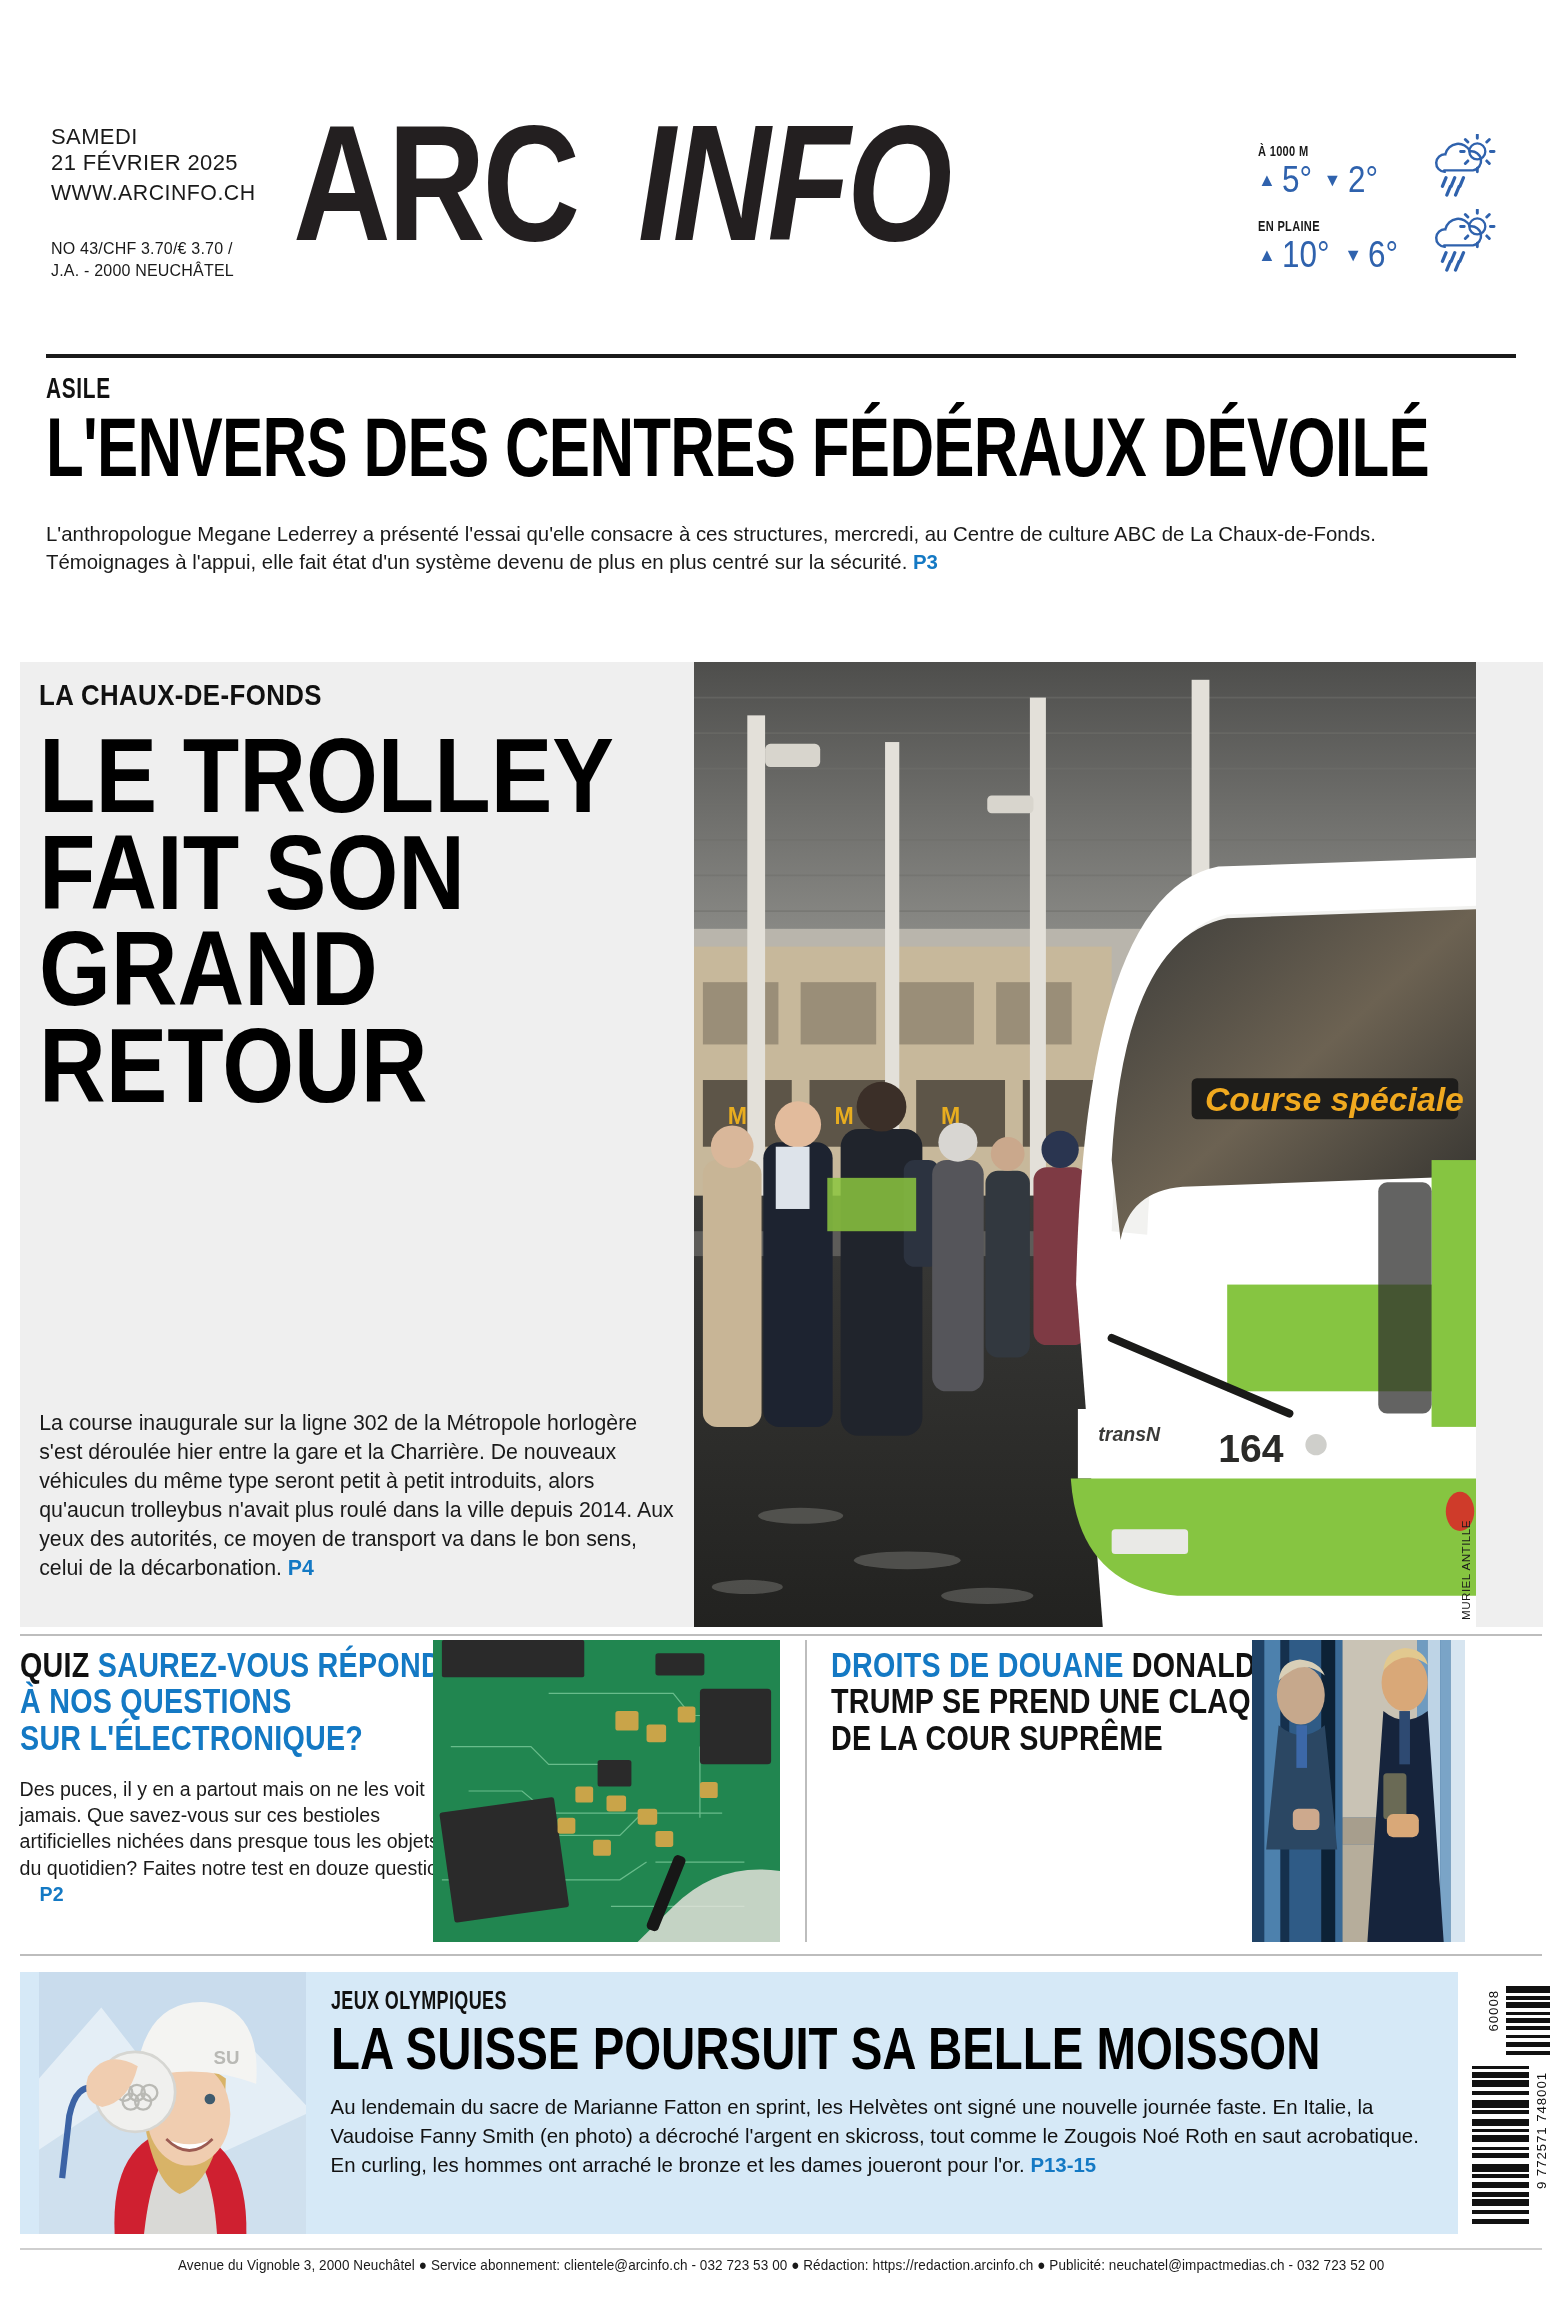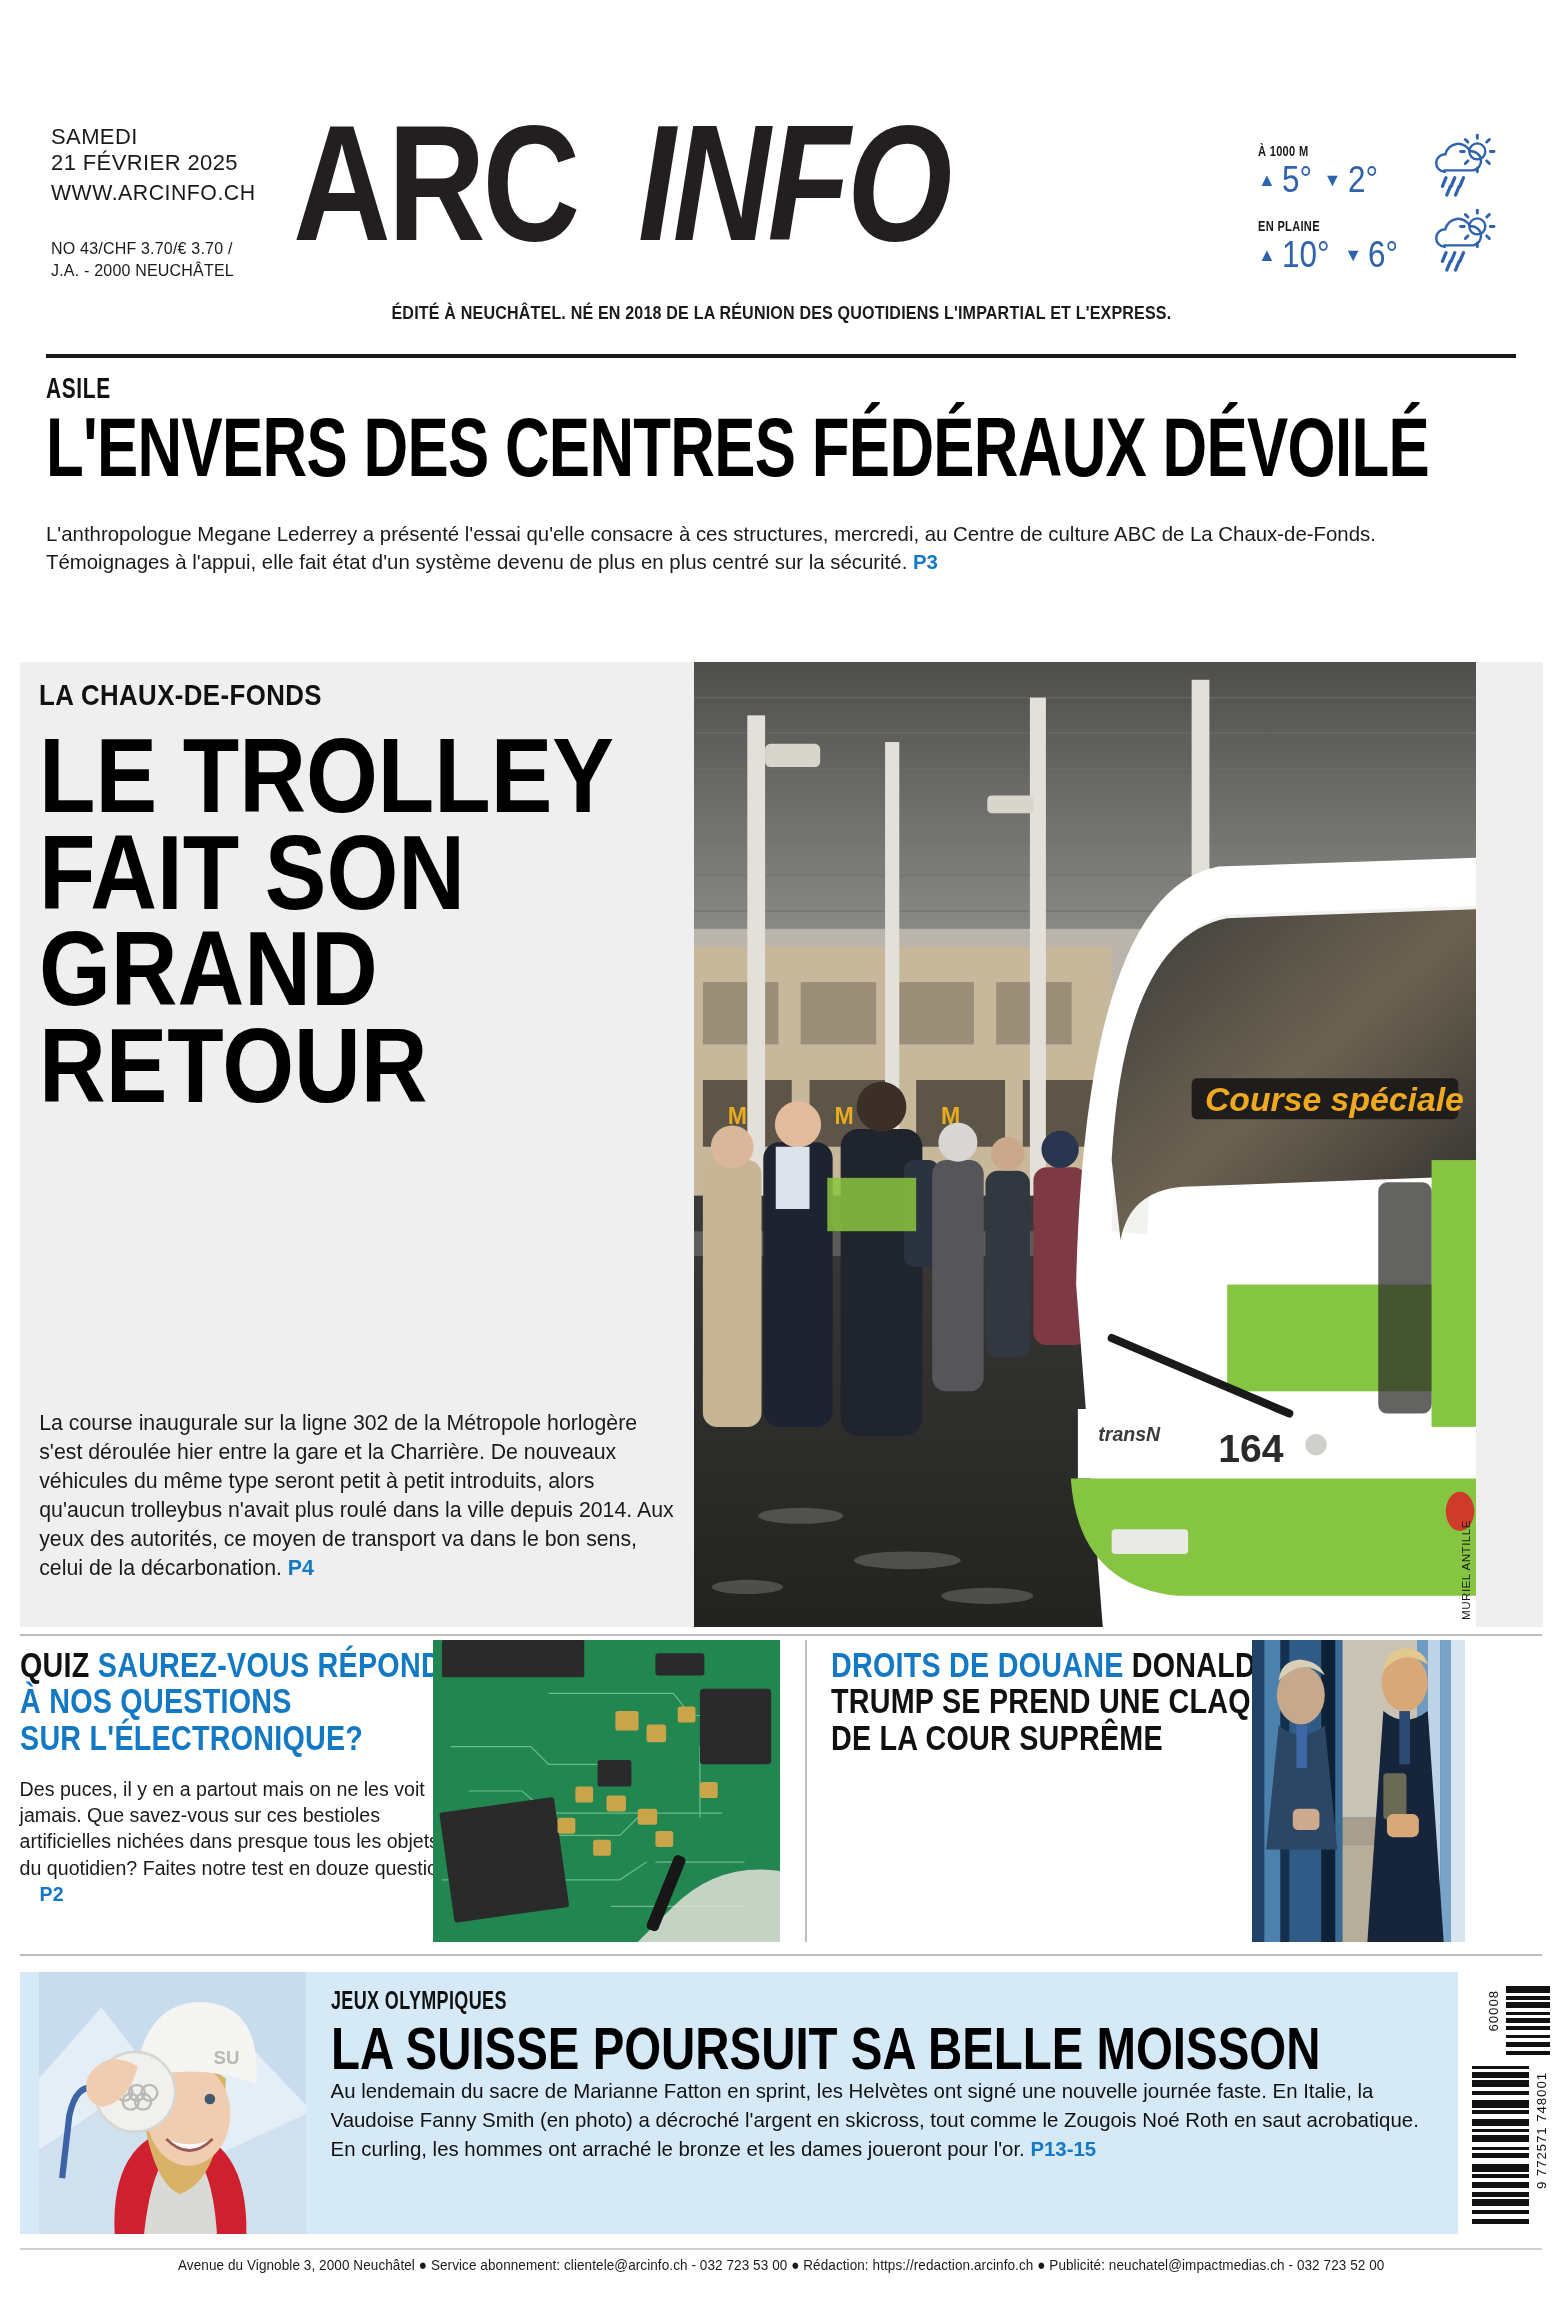--- a/index.html
+++ b/index.html
@@ -135,21 +135,21 @@
   .photo-oly { position: absolute; left: 19.6px; top: 0; width: 267px; height: 262px; overflow: hidden; background: #bcd2e2; }
   .oly-text { position: absolute; left: 311px; top: 14.2px; width: 1111px; }
   .oly-kicker {
     font-size: 25px; font-weight: 700; letter-spacing: 0.5px; color: #111;
     display: inline-block; transform: scaleX(0.72); transform-origin: left;
   }
   .oly-hl {
     margin-top: 5.3px; font-size: 60px; line-height: .95; font-weight: 700; color: #000;
     white-space: nowrap; transform: scaleX(0.79); transform-origin: left;
   }
-  .oly-body { margin-top: 0; font-size: 20.4px; line-height: 1.42; color: #111; }
+  .oly-body { margin-top: 16px; font-size: 20.4px; line-height: 1.42; color: #111; }
   .oly-body span.ref { color: #1479c4; font-weight: 700; }
 
   
   .barcode-zone { position: absolute; left: 1465px; top: 1972px; width: 89px; height: 262px; background: #fff; }
   .bc-num {
     position: absolute; font-size: 13.3px; letter-spacing: 0.9px;
     writing-mode: vertical-rl; transform: rotate(180deg); color:#111; white-space: nowrap;
   }
   .bars { position: absolute; display: flex; flex-direction: column; }
   .bars i { display: block; background: #111; width: 100%; }
@@ -218,23 +218,20 @@
           <g fill="none" stroke="#2f62ad" stroke-width="3.2">
             <circle cx="69" cy="24" r="11"></circle>
             <path d="M69 6v-5M69 47v5M87 24h5M46 24h5M82 11l3.5-3.5M56 37l-3.5 3.5M82 37l3.5 3.5M56 11l-3.5-3.5" stroke-linecap="round" stroke-width="4"></path>
             <path d="M24 52a12 12 0 0 1 1-24 18 18 0 0 1 34-4 13 13 0 0 1 4 26H24z" stroke-width="3.4"></path>
             <path d="M26 60l-5 12M38 60l-5 12M50 60l-5 12M32 72l-5 12M44 72l-5 12" stroke-linecap="round" stroke-width="4.5"></path>
           </g>
         </svg>
       </div>
     </div>
 
-    <div class="mh-tagline">
-      <span>ÉDITÉ À NEUCHÂTEL. NÉ EN 2018 DE LA RÉUNION DES QUOTIDIENS L'IMPARTIAL ET L'EXPRESS.</span>
-    </div>
   </div>
 
   <div class="rule-thick"></div>
 
   <div class="lead">
     <div class="kicker-black">ASILE</div>
     <div class="lead-hl">L'ENVERS DES CENTRES FÉDÉRAUX DÉVOILÉ</div>
     <div class="lead-dek">
       <span>L'anthropologue Megane Lederrey a présenté l'essai qu'elle consacre à ces structures, mercredi, au Centre de culture ABC de La Chaux-de-Fonds. Témoignages à l'appui, elle fait état d'un système devenu de plus en plus centré sur la sécurité.</span>
       <span class="ref">P3</span>

